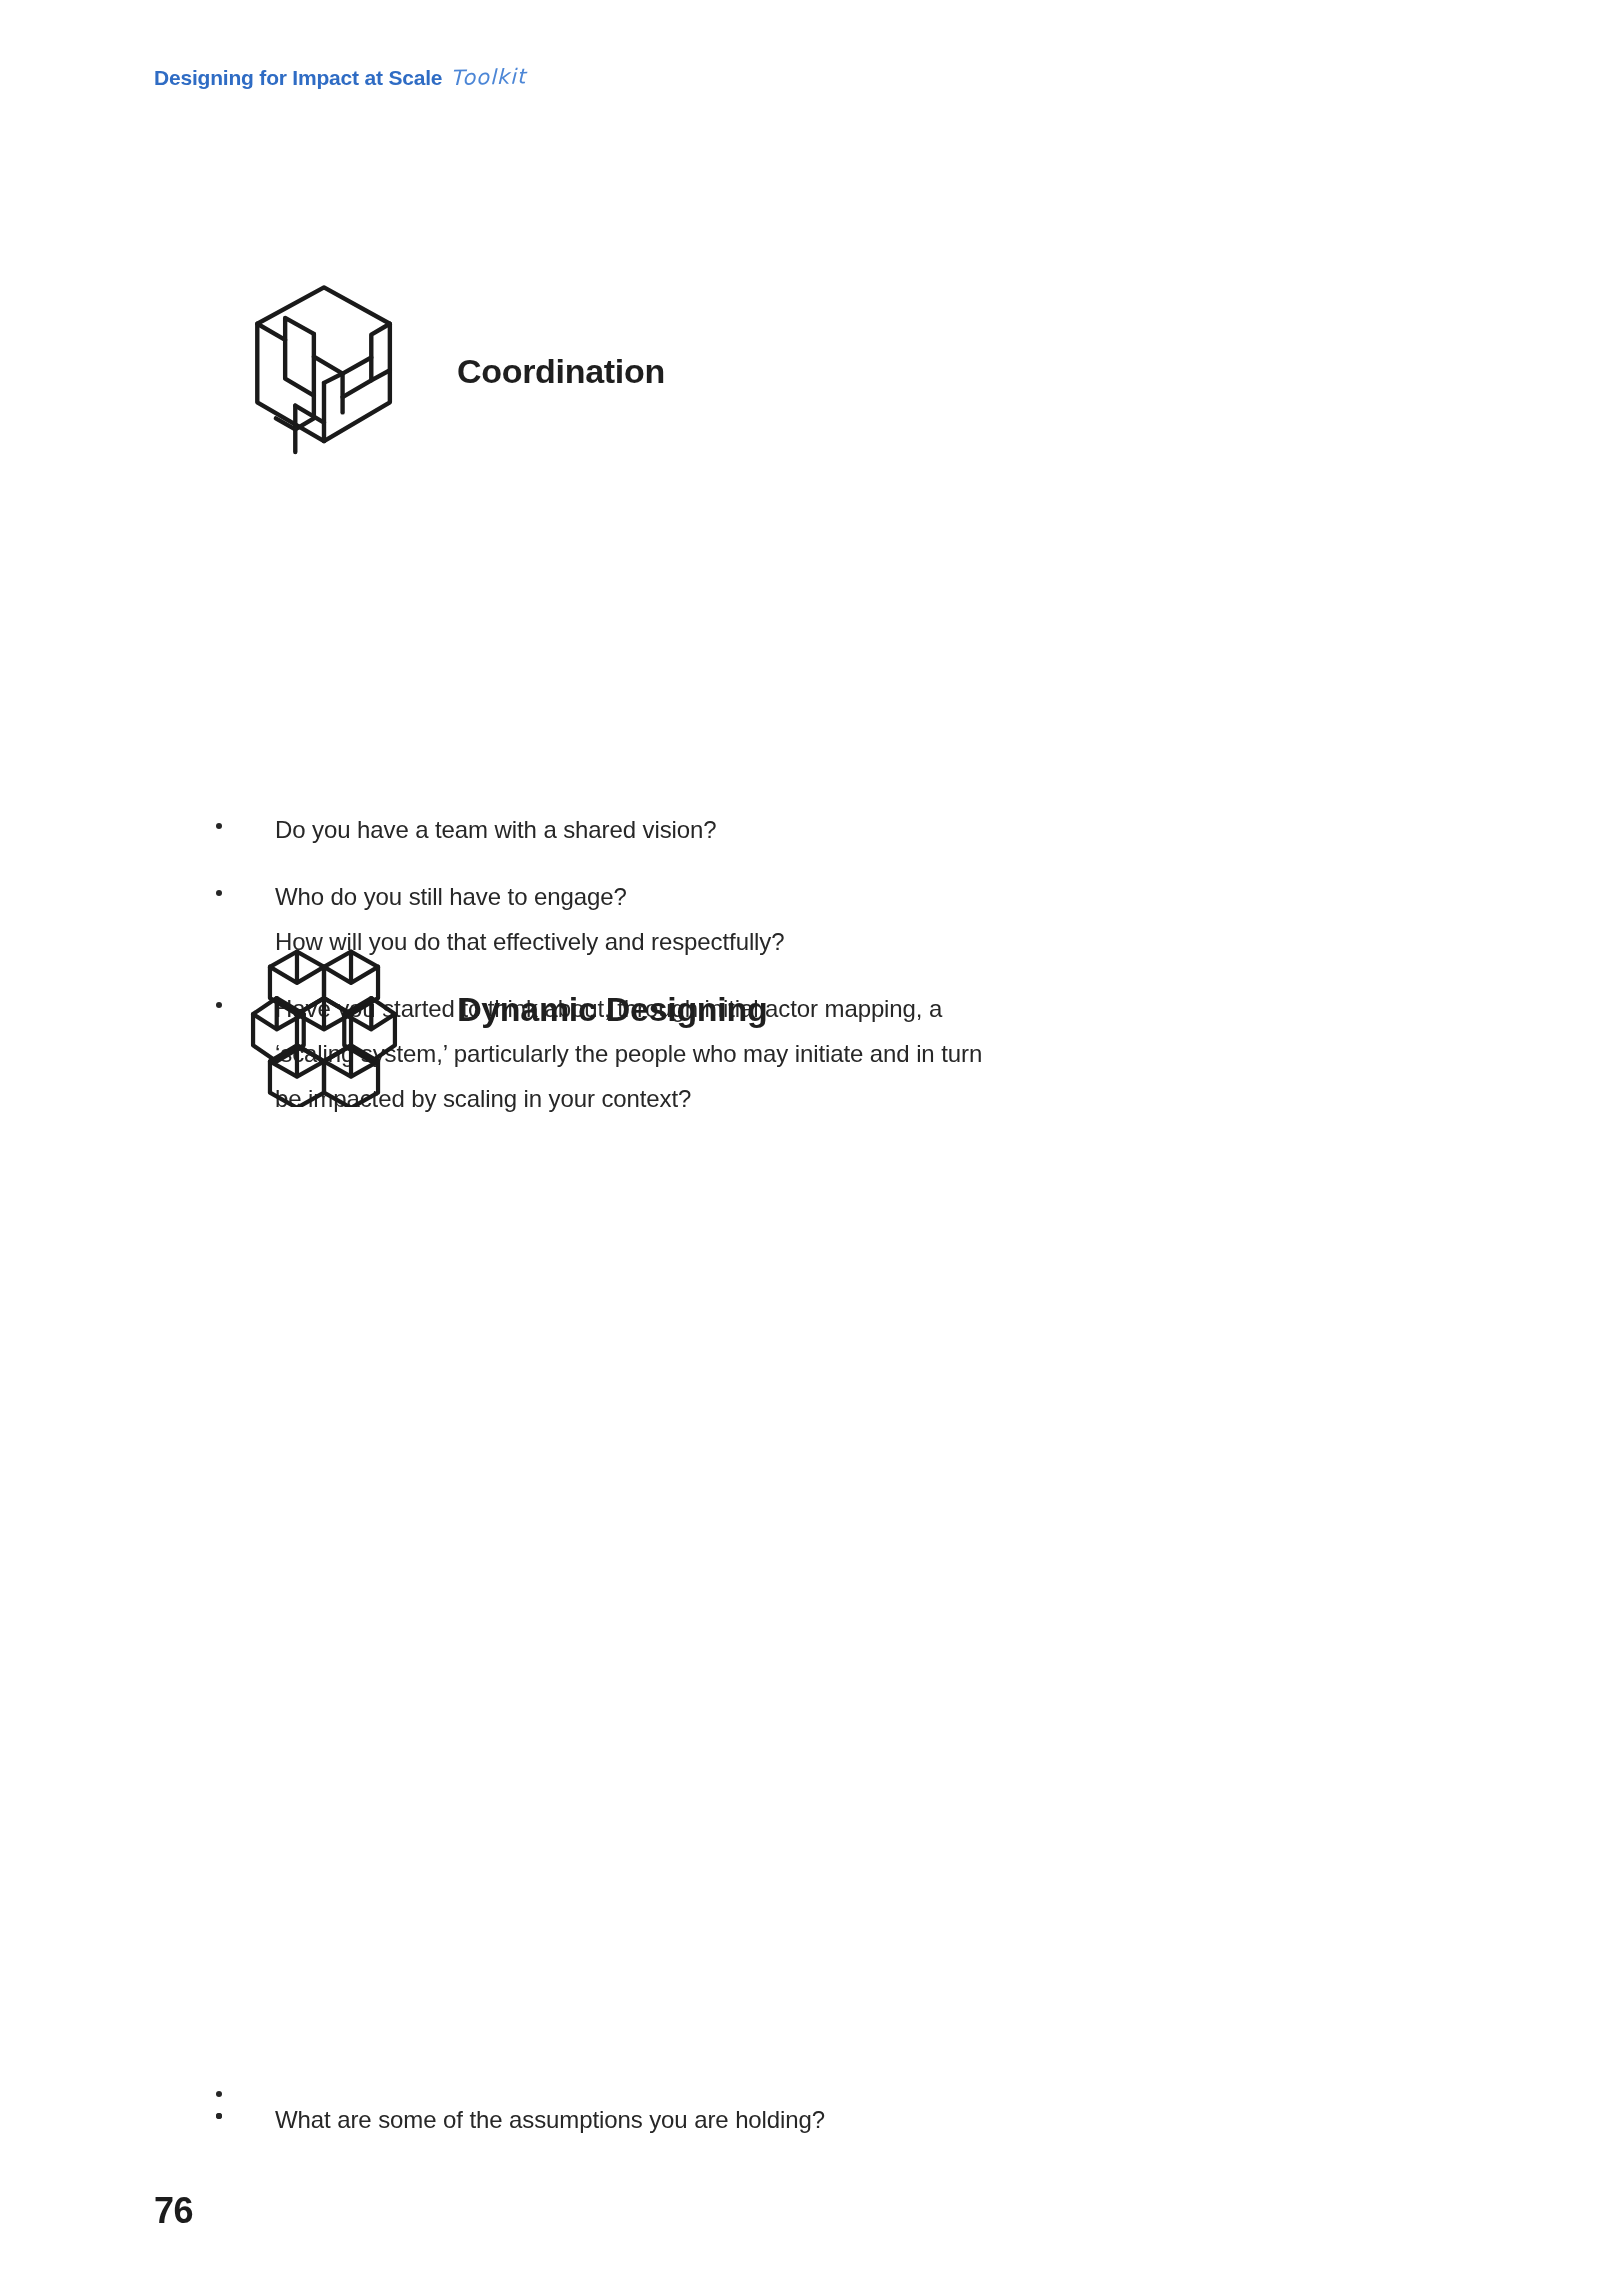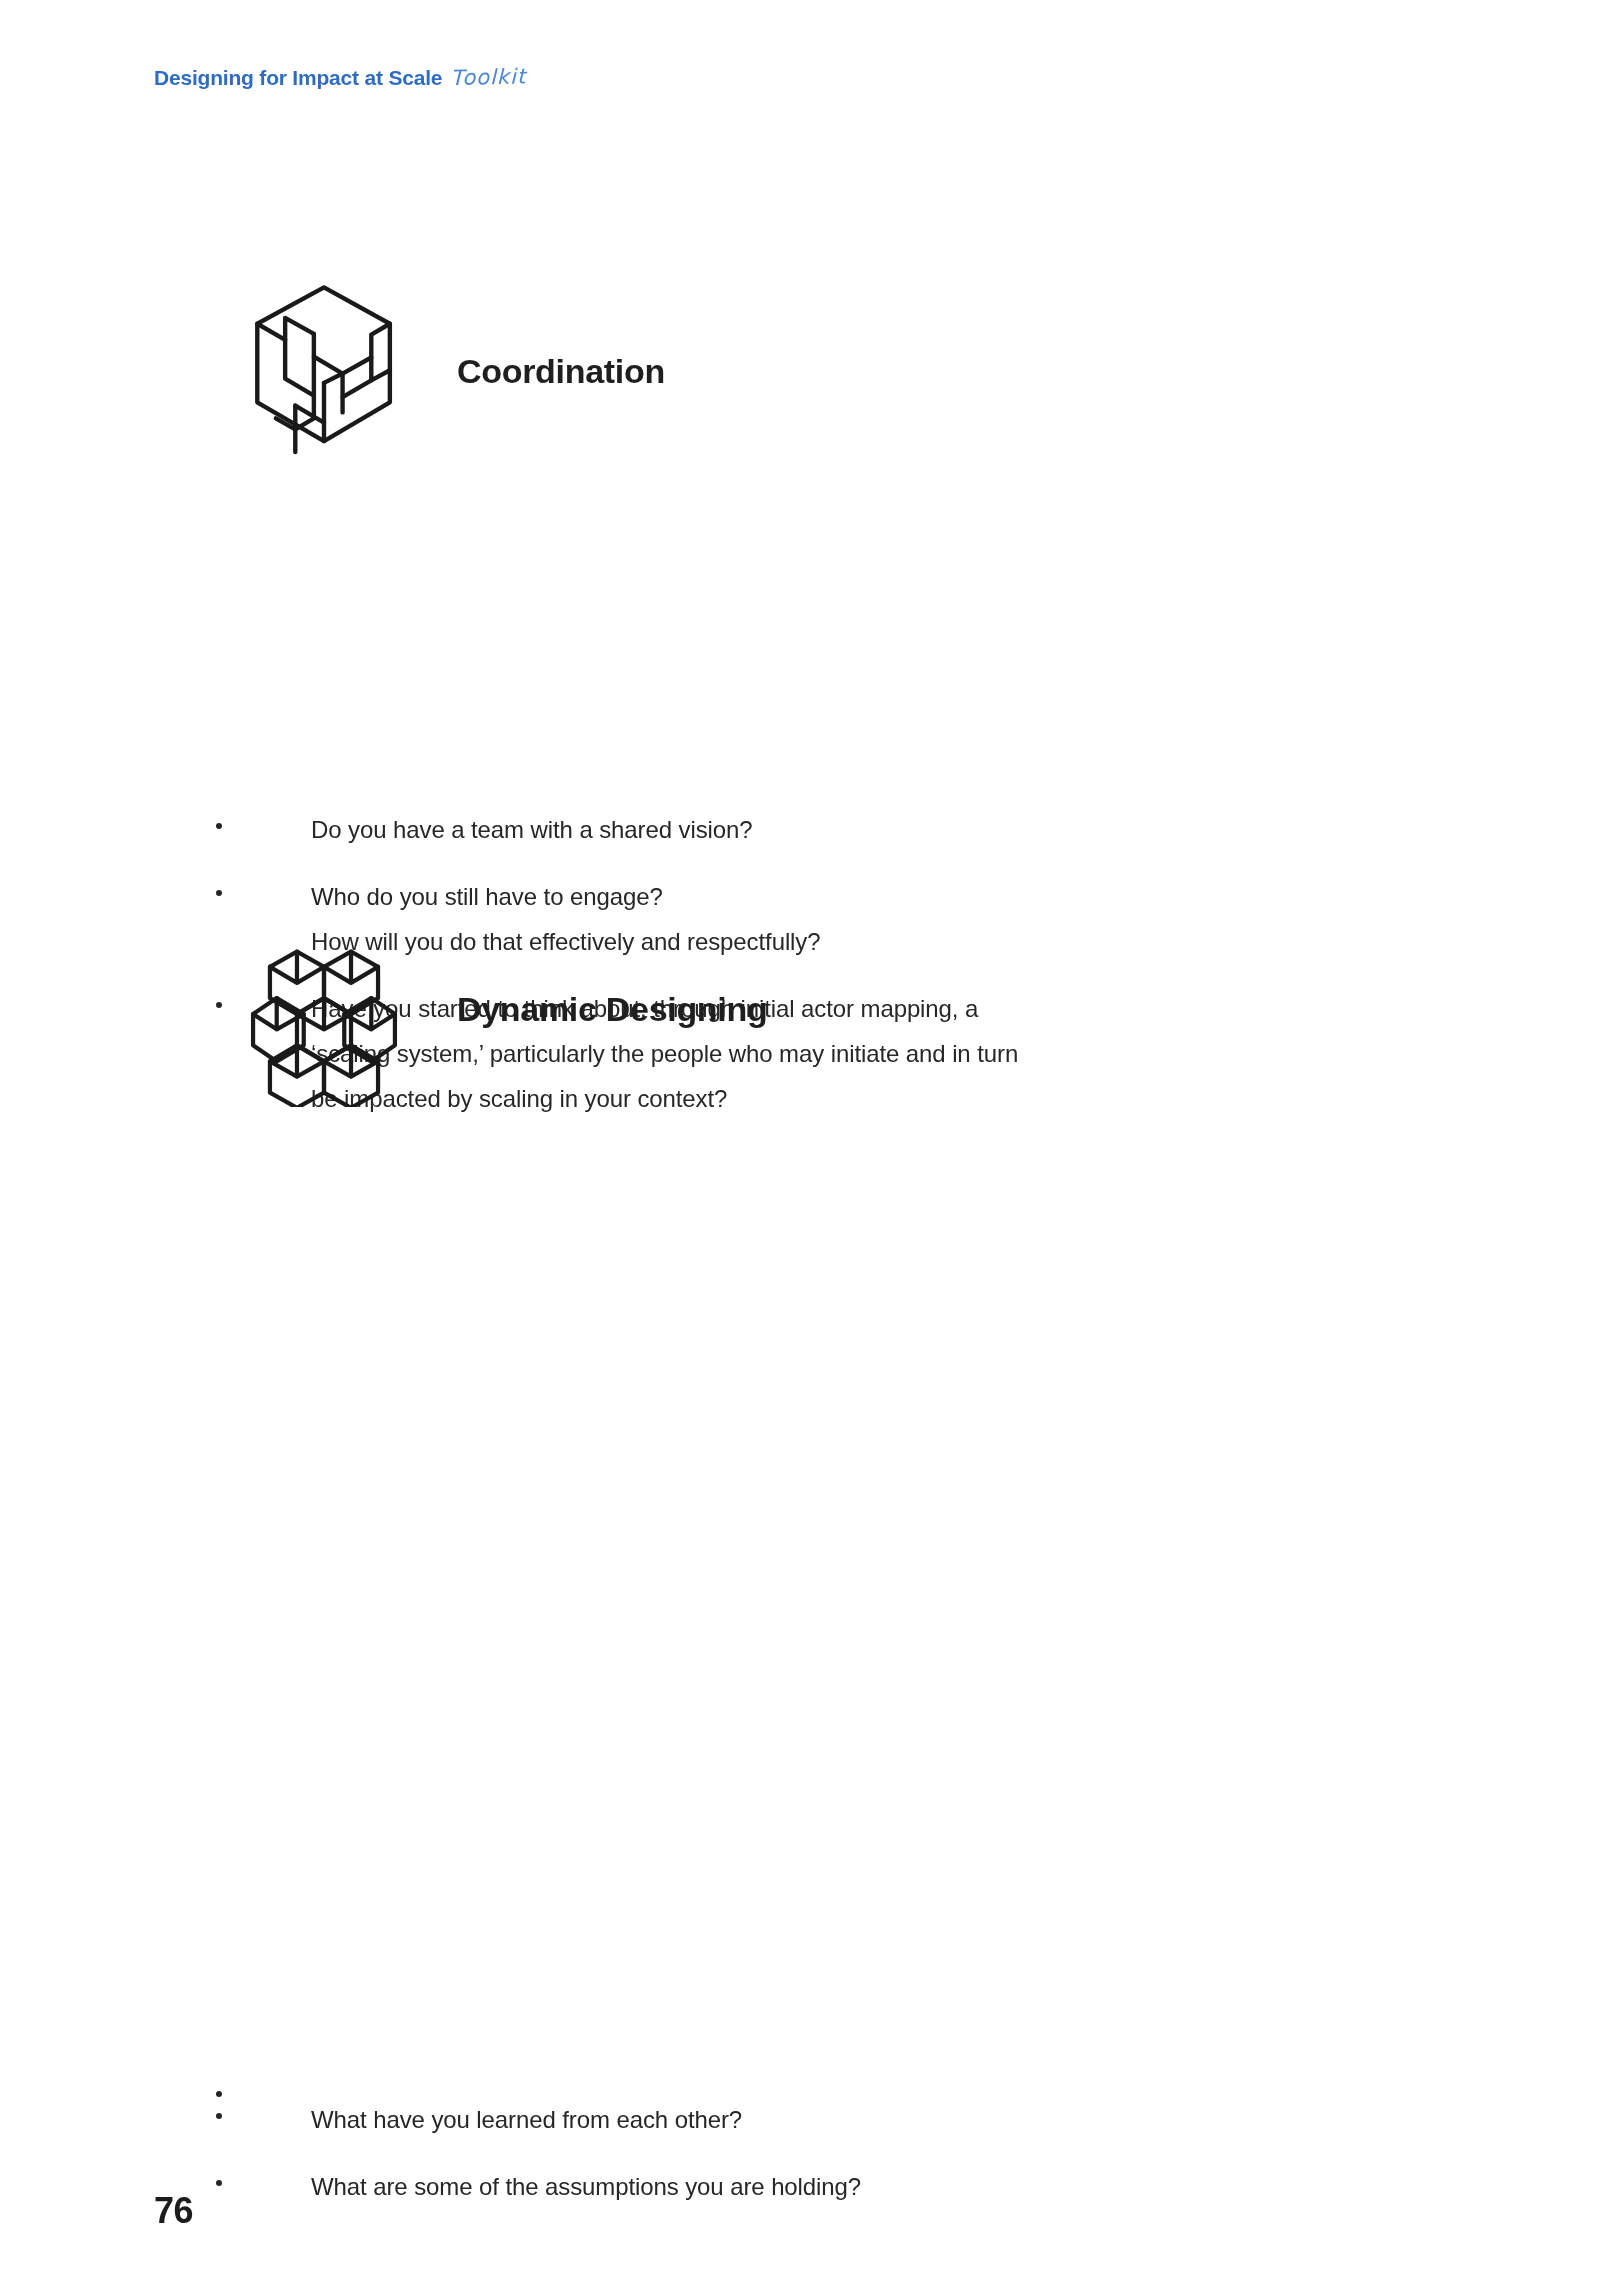--- a/index.html
+++ b/index.html
@@ -125,21 +125,20 @@
 
   .bullet-text {
     display: block;
     font-family: "Liberation Sans", "DejaVu Sans", sans-serif;
     font-weight: 400;
     font-size: 24px;
     line-height: 45px;
     letter-spacing: -0.1px;
     color: #272727;
     white-space: pre-line;
-    margin-left: 36px;
   }
 
   
   .page-folio {
     position: absolute;
     left: 154px;
     top: 2190px;
     font-family: "Liberation Sans", "DejaVu Sans", sans-serif;
     font-weight: 700;
     font-size: 36px;
@@ -241,21 +240,20 @@
 
       <div class="section-title">Dynamic Designing</div>
     </div>
 
     <ul class="bullet-list" id="list-dynamic-evaluation">
       <li class="bullet-item">
         <span class="bullet-marker"></span>
       </li>
       <li class="bullet-item">
         <span class="bullet-marker"></span>
-        <span class="bullet-text">What have you learned from each other?</span>
       </li>
       <li class="bullet-item">
         <span class="bullet-marker"></span>
         <span class="bullet-text">What are some of the assumptions you are holding?</span>
       </li>
 
     </ul>
   </div>
 
   <div class="page-folio">76</div>

